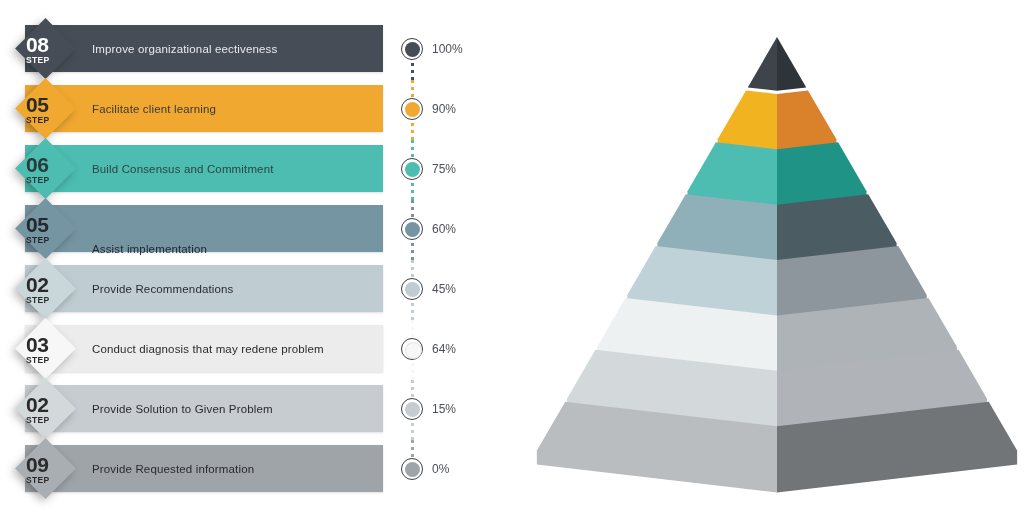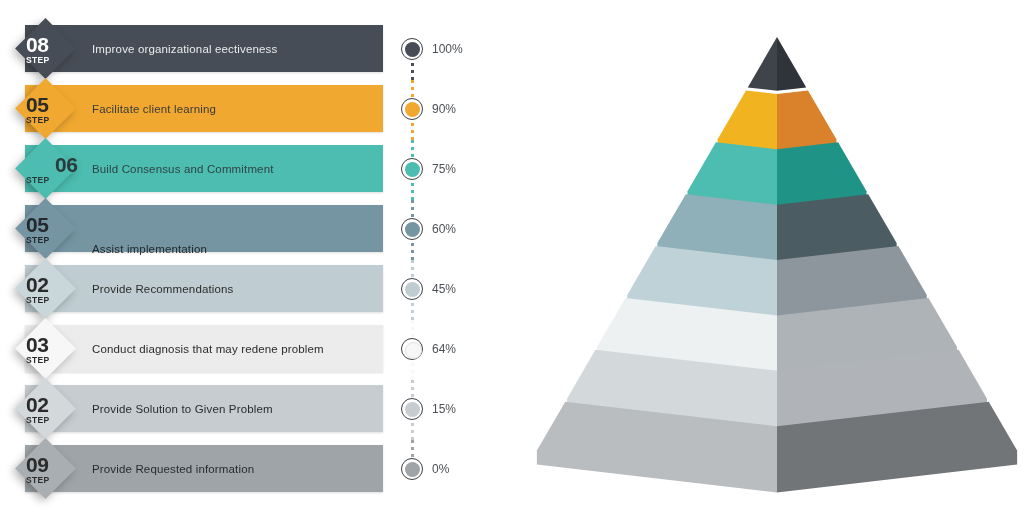--- a/index.html
+++ b/index.html
@@ -119,21 +119,21 @@
           <div class="step-word" style="color: rgb(43, 43, 43);">STEP</div>
         </div>
       </div>
     </div>
     <div class="step-row" style="top: 145px;">
       <div class="step-bar" style="background: rgb(76, 189, 176);"></div>
       <div class="step-label" style="color: rgb(47, 68, 70);">Build Consensus and Commitment</div>
       <div class="step-diamond-wrap">
         <div class="step-diamond" style="background: rgb(76, 189, 176);"></div>
         <div class="step-diamond-text">
-          <div class="step-num" style="color: rgb(43, 58, 58); margin-left: 29px;">06</div>
+          <div class="step-num" style="color: rgb(43, 58, 58);">06</div>
           <div class="step-word" style="color: rgb(43, 58, 58);">STEP</div>
         </div>
       </div>
     </div>
     <div class="step-row" style="top: 205px;">
       <div class="step-bar" style="background: rgb(118, 149, 163);"></div>
       <div class="step-label" style="color: rgb(35, 42, 46); margin-top: 20px;">Assist implementation</div>
       <div class="step-diamond-wrap">
         <div class="step-diamond" style="background: rgb(118, 149, 163);"></div>
         <div class="step-diamond-text">

